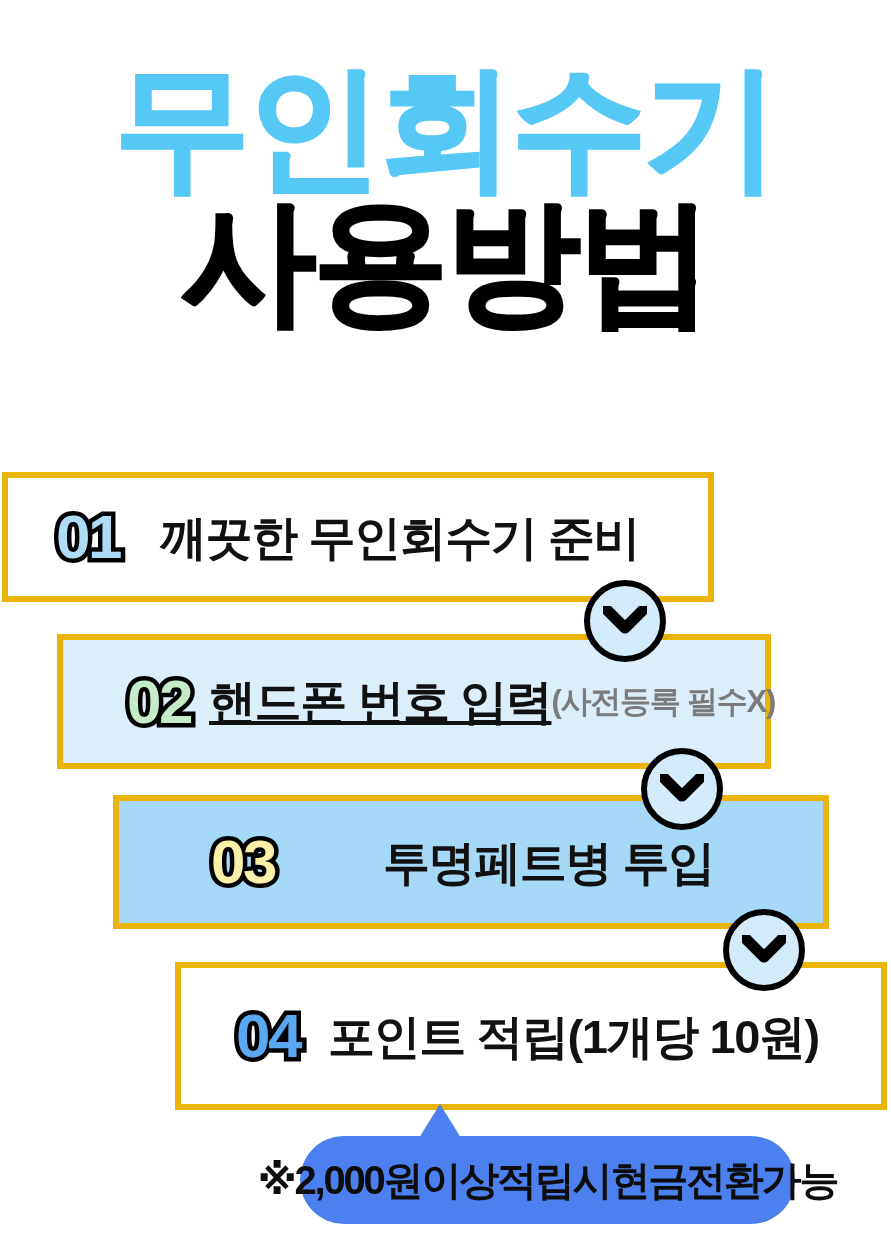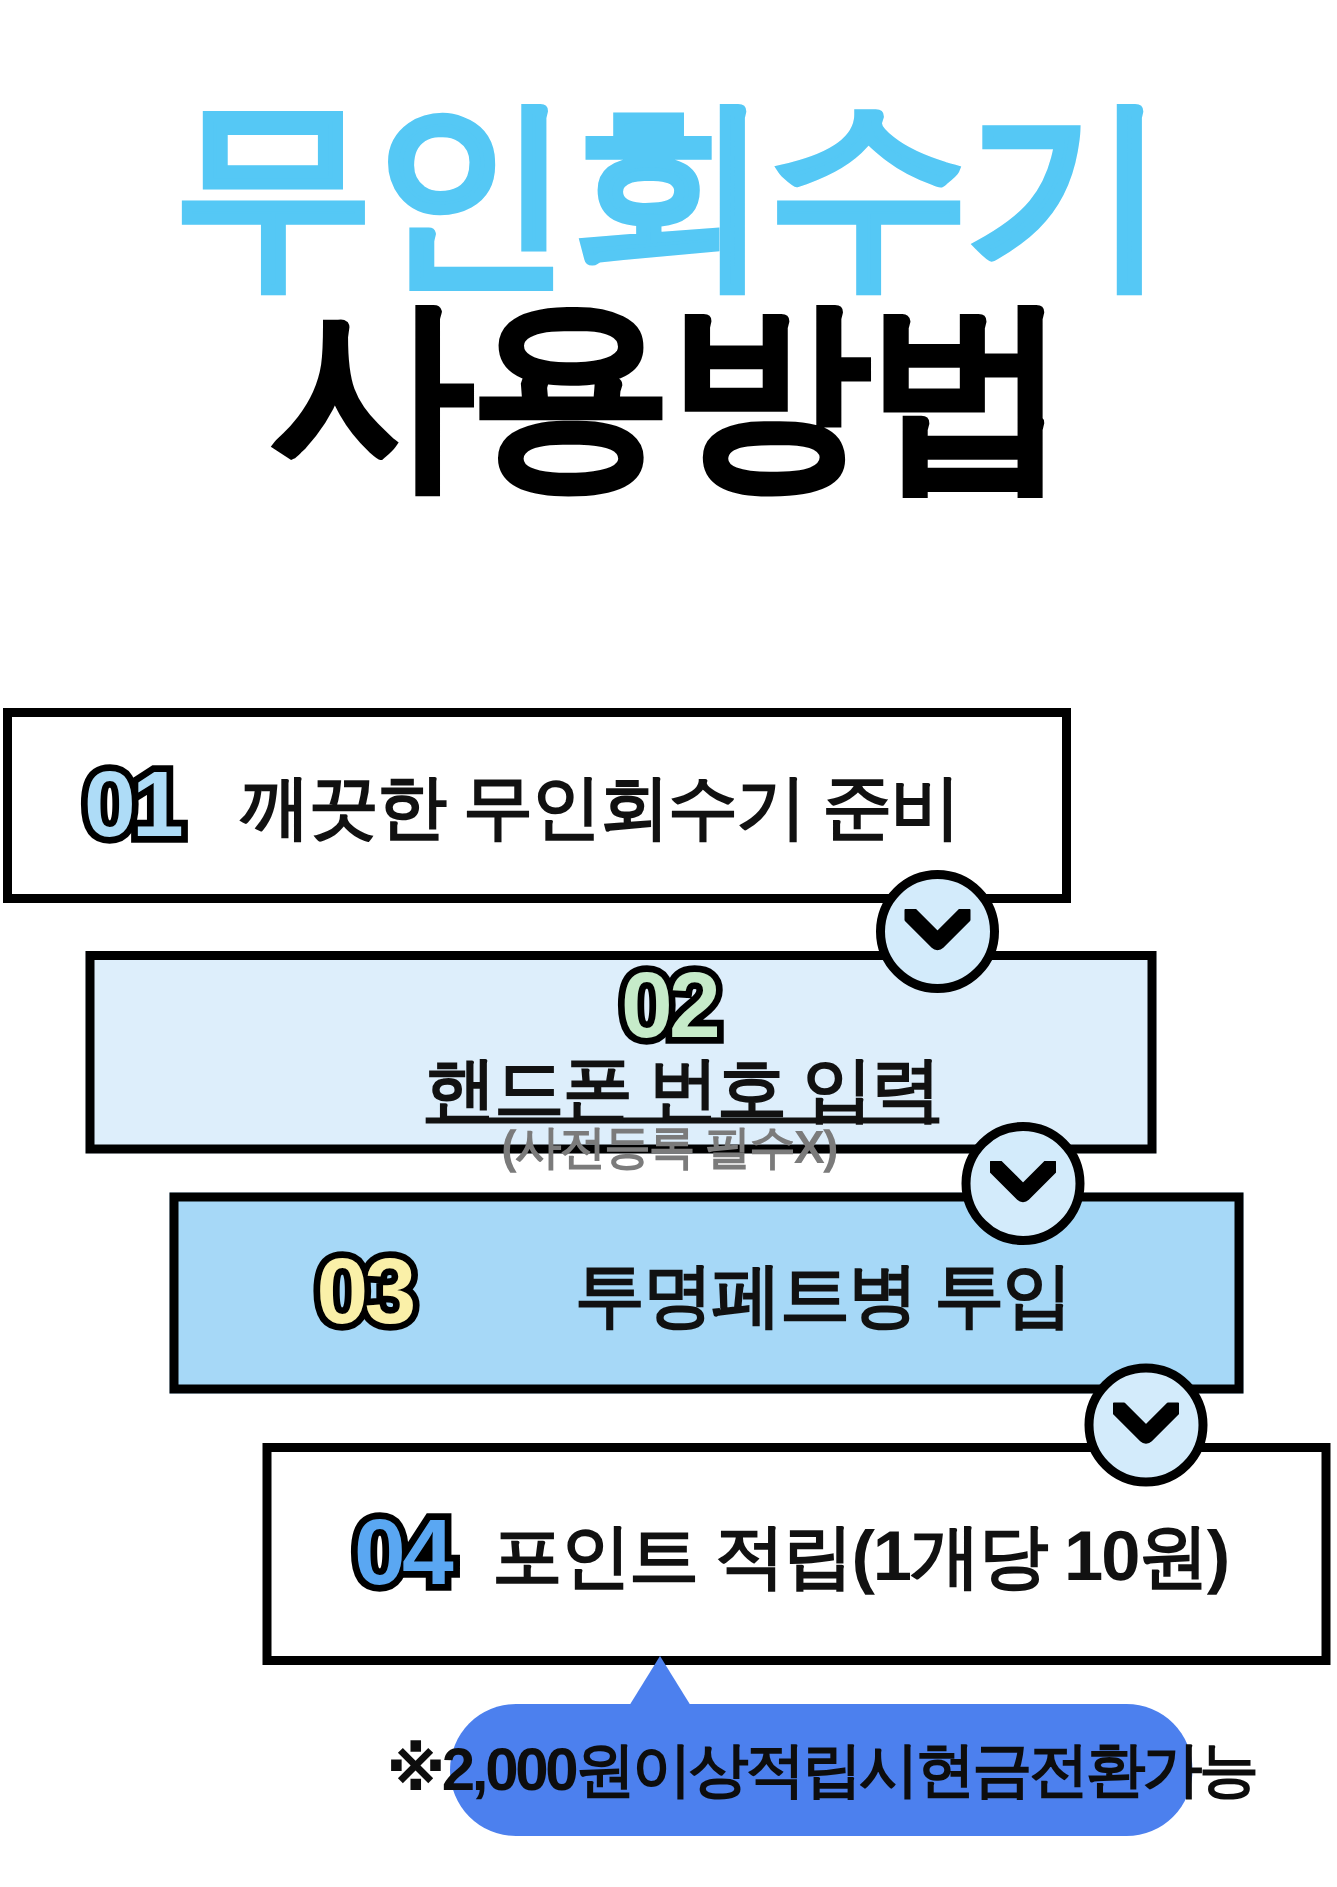--- a/index.html
+++ b/index.html
@@ -40,21 +40,21 @@
   #title-line-2 {
     font-size: 135px;
     color: #000000;
     -webkit-text-stroke: 3px #000000;
   }
 
   
   .step-box {
     position: absolute;
     box-sizing: border-box;
-    border: 6px solid #000000;
+    border: 6px solid #eab308;
     display: flex;
     align-items: center;
     overflow: visible;
   }
   .step-num {
     font-weight: 900;
     font-size: 62px;
     line-height: 1;
     letter-spacing: -0.04em;
     -webkit-text-stroke: 9px #000000;
@@ -86,21 +86,20 @@
     padding-left: 48px;
   }
   #step-box-1 .step-num { color: #AEDCF7; }
   #step-box-1 .step-label { margin-left: 40px; }
 
   
   #step-box-2 {
     left: 57px; top: 634px;  width: 714px; height: 135px;
     background: #DDEEFB;
     padding-left: 64px;
-    flex-direction: column;
   }
   #step-box-2 .step-num { color: #C6EBC9; }
   #step-box-2 .step-label { margin-left: 18px; text-decoration: underline; }
 
   
   #step-box-3 {
     left: 113px; top: 795px; width: 716px; height: 134px;
     background: #A6D8F7;
     padding-left: 92px;
   }

